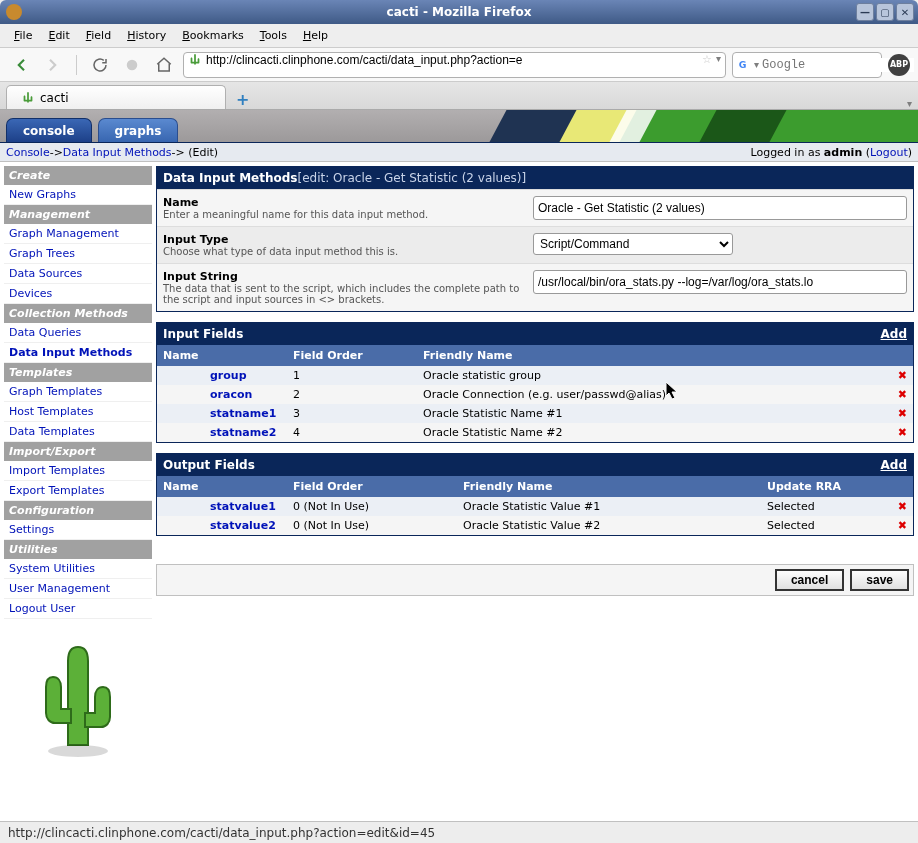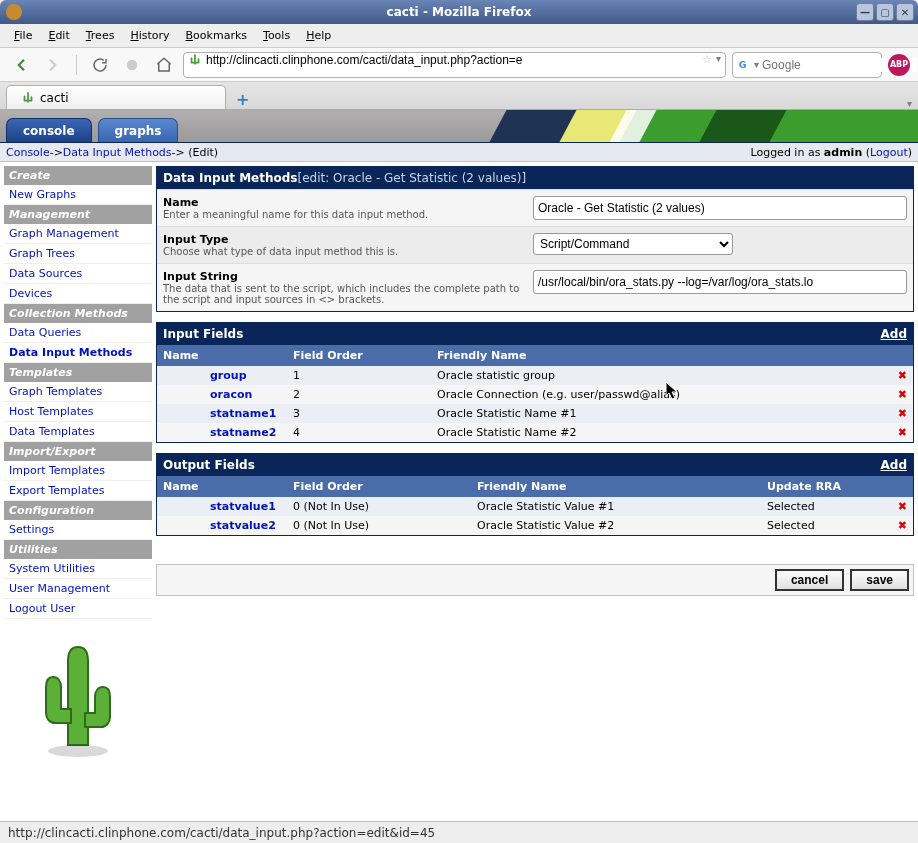--- a/index.html
+++ b/index.html
@@ -14,22 +14,22 @@
 .menu-item::first-letter { text-decoration: underline; }
 .toolbar { background: #f8f8f8; height: 34px; display: flex; align-items: center; padding: 0 8px; gap: 6px; border-bottom: 1px solid #ccc; }
 .nav-btn { width: 26px; height: 26px; display: flex; align-items: center; justify-content: center; color: #888; border-radius: 4px;}
 .nav-btn.active { color: #3a8c3a; }
 .nav-btn svg { width: 18px; height: 18px; }
 .urlbar { flex: 1; height: 26px; border: 1px solid #b0b0b0; border-radius: 4px; background: #fff; display: flex; align-items: flex-start; padding: 0 4px; gap: 4px; }
 .urlbar input { flex: 1; border: none; outline: none; font-size: 12px; }
 .favicon-cactus { width: 14px; height: 14px; display: inline-block; }
 .dropdown-arrow { color: #7f7f7f; font-size: 10px;}
 .searchbar { width: 150px; height: 26px; border: 1px solid #b0b0b0; border-radius: 4px; background: #fff; display: flex; align-items: center; padding: 0 4px; gap: 3px; }
-.searchbar input { flex: 1; border: none; outline: none; font-size: 12px; color: #737373; }
-.abp { width: 22px; height: 22px; background: #be185d; border-radius: 50%; color: #fff; display: flex; align-items: center; justify-content: center; font-size: 8px; font-weight: bold; }
+.searchbar input { flex: 1; border: none; outline: none; font-size: 12px; color: #737373; font-family: Liberation Mono, monospace; }
+.abp { width: 22px; height: 22px; background: #404040; border-radius: 50%; color: #fff; display: flex; align-items: center; justify-content: center; font-size: 8px; font-weight: bold; }
 .tabstrip { background: linear-gradient(#e6e6e6,#d8d8d8); height: 28px; display: flex; align-items: flex-end; padding: 0 6px; border-bottom: 1px solid #aaa; }
 .browser-tab { background: linear-gradient(#fff,#f0f0f0); border: 1px solid #b0b0b0; border-bottom: none; border-radius: 5px 5px 0 0; height: 24px; padding: 0 14px; display: flex; align-items: center; gap: 5px; font-size: 12px; margin-right: 4px; min-width: 220px;}
 .newtab-btn { color: #3080c0; font-size: 16px; font-weight: bold; padding: 0 6px; }
 .content { flex: 1; background: #fff; display: flex; flex-direction: column; overflow: hidden;}
 .cacti-header { height: 32px; position: relative; background: linear-gradient(#b2afb0,#9c999a); display: flex; align-items: flex-end; overflow:hidden;}
 .cacti-graphic { position:absolute; right:0; top:0; width:420px; height:32px;}
 .cacti-graphic .stripe{position:absolute;top:0;bottom:0;transform:skewX(-28deg);}
 .app-tab { height: 24px; border-radius: 7px 7px 0 0; display: flex; align-items: center; justify-content: center; padding: 0 16px; font-weight: bold; font-size: 12px; color: #fff; margin-left: 6px; position: relative;}
 .app-tab.console { background: linear-gradient(#3a67b5,#1d4088); border:1px solid #123069; border-bottom:none;}
 .app-tab.graphs { background: linear-gradient(#5a89d0,#3866b0); border:1px solid #2a4d8e; border-bottom:none;}
@@ -49,21 +49,21 @@
 .add-link { margin-left: auto; font-weight: bold; color: #fff;}
 .form-row { display: flex; padding: 6px; background: #f5f5f5; border-top: 1px solid #ddd;}
 .form-row.alt{background:#ececec;}
 .form-label { width: 370px;}
 .form-label .lname { font-weight: bold; font-size: 11px;}
 .form-label .lhelp { font-size: 10px; color: #555;}
 .form-input { flex: 1; }
 .form-input input[type=text] { width: 100%; padding: 4px; border: 1px solid #999; border-radius: 3px; font-size: 12px;}
 .form-input select { width: 200px; padding: 2px; font-size: 12px; background:#fff; border:1px solid #999; border-radius:3px;}
 .table-header { background: #4a6ca8; color: #fff; display: flex; font-weight: bold; font-size: 11px; padding: 4px 6px;}
-.c-name{width:130px;} .c-order{width:130px;} .c-friendly{flex:1;margin-left:14px;} .c-update{width:120px;} .c-del{width:20px; text-align:right;}
+.c-name{width:130px;} .c-order{width:130px;} .c-friendly{flex:1;} .c-update{width:120px;} .c-del{width:20px; text-align:right;}
 .table-row { display: flex; padding: 3px 6px; font-size: 11px; align-items:center; }
 .table-row:nth-child(odd){background:#ebeff5;}
 .table-row:nth-child(even){background:#f5f5f5;}
 .table-row a{color:#0012b8; font-weight:bold; text-decoration:none;margin-left:47px;}
 .del-x { color: #d00; font-weight: bold; cursor:pointer;}
 .action-bar { border: 1px solid #c0c0c0; background: #f5f5f5; padding: 4px; display:flex; justify-content:flex-end; gap:6px; margin-top:28px;}
 .action-btn { border: 2px solid #333; background: linear-gradient(#fdfdfd,#e0e0e0); padding: 2px 14px; font-weight: bold; font-size: 12px;}
 .statusbar { height: 22px; background: #ededed; border-top: 1px solid #c0c0c0; display:flex; align-items:center; padding: 0 8px; font-size: 12px; color:#333;}
 .sep{width:1px;height:20px;background:#ccc;margin:0 4px;}
 .g-icon { display:inline-flex; }
@@ -80,21 +80,21 @@
     <div class="titlebar-controls">
       <div class="tb-btn">—</div>
       <div class="tb-btn">▢</div>
       <div class="tb-btn">✕</div>
     </div>
   </div>
 
   <div class="menubar">
     <span class="menu-item">File</span>
     <span class="menu-item">Edit</span>
-    <span class="menu-item">Trees</span>
+    <span class="menu-item">Field</span>
     <span class="menu-item">History</span>
     <span class="menu-item">Bookmarks</span>
     <span class="menu-item">Tools</span>
     <span class="menu-item">Help</span>
   </div>
 
   <div class="toolbar">
     <div class="nav-btn active">
         <svg viewBox="0 0 24 24" fill="currentColor">
           <path d="M15 4l-8 8 8 8 2-2-6-6 6-6z"></path>

